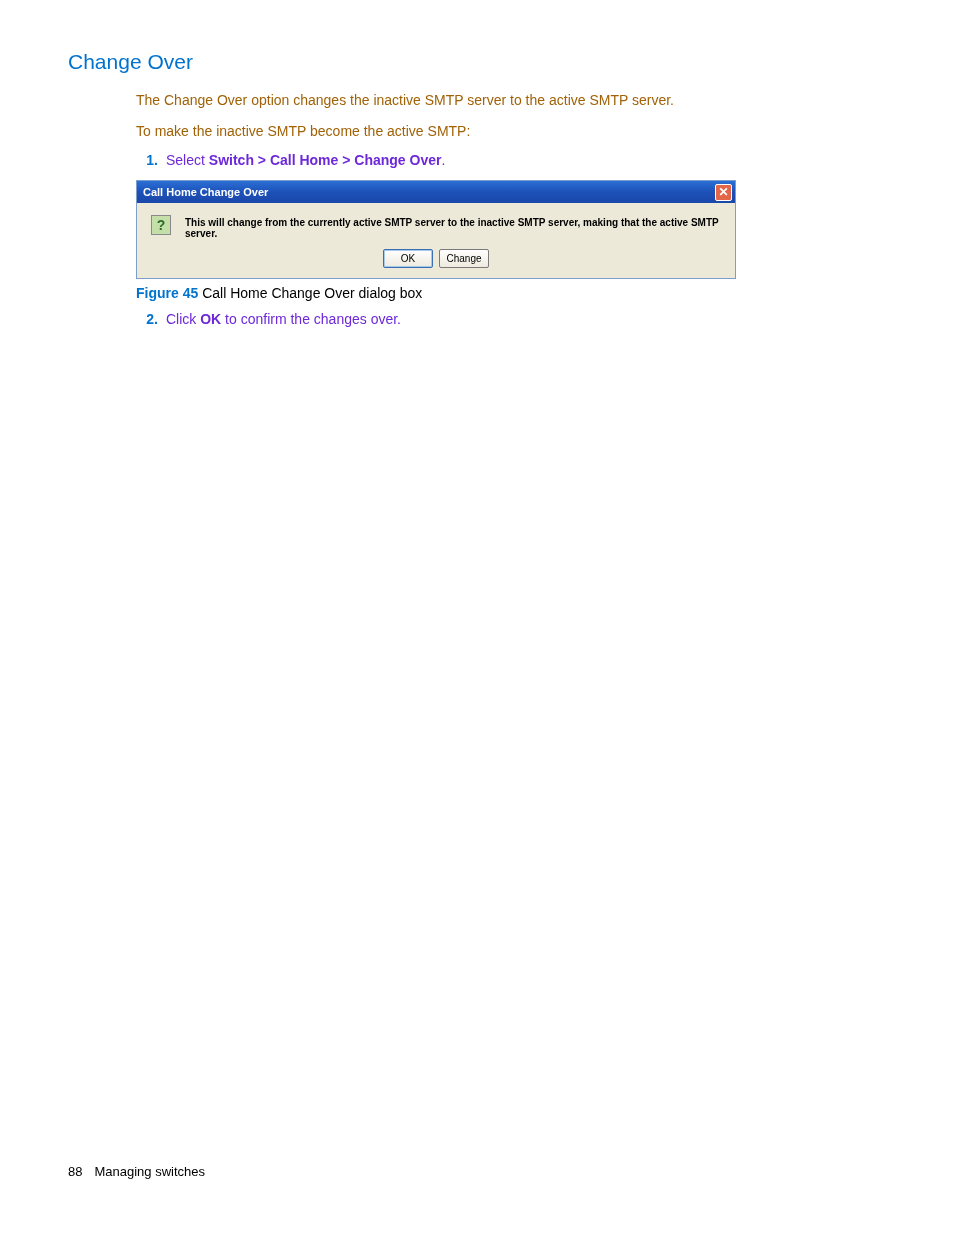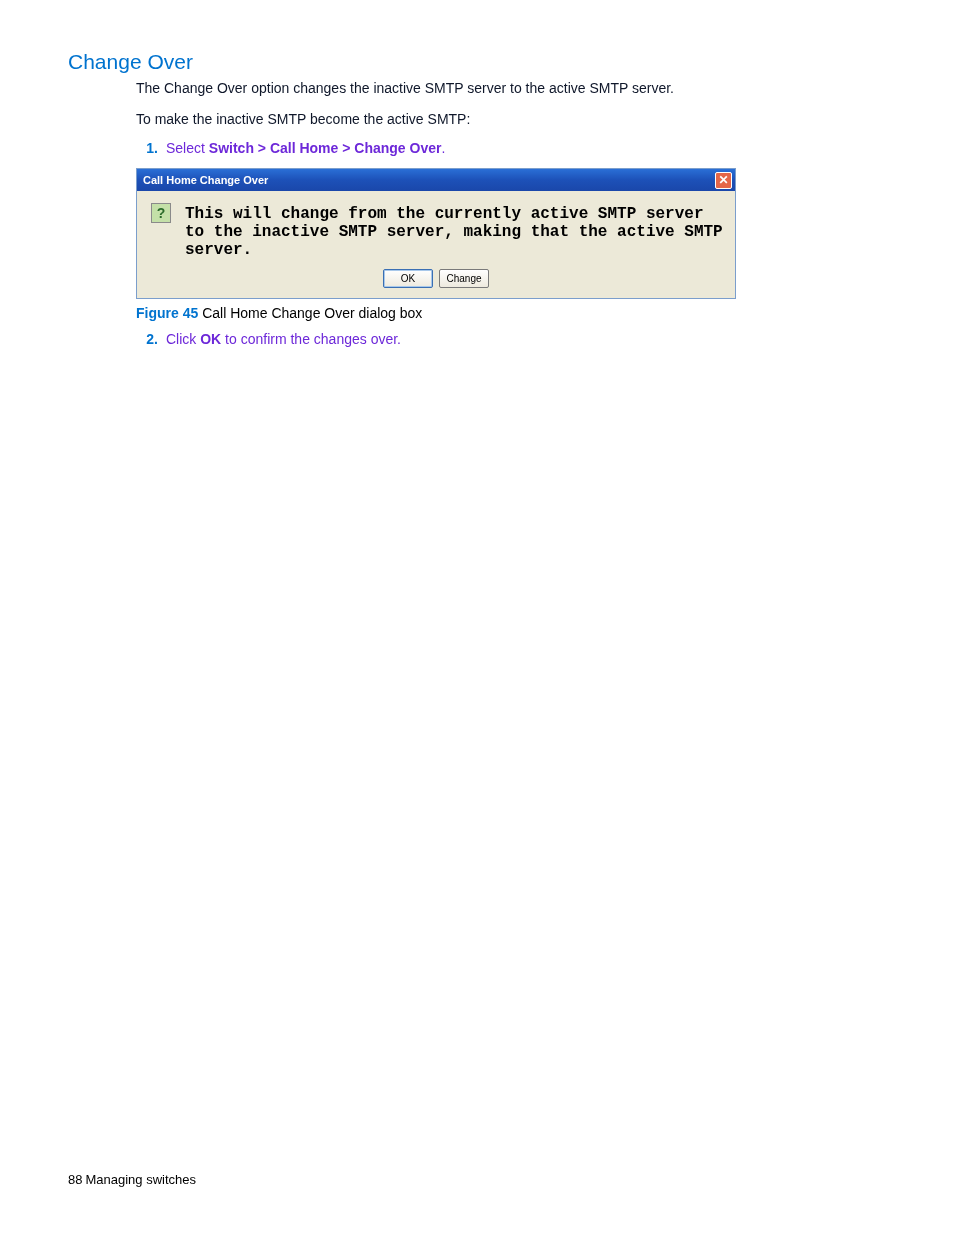--- a/index.html
+++ b/index.html
@@ -12,26 +12,26 @@
       width: 954px;
       height: 1235px;
       background: #fff;
       position: relative;
       padding: 50px 68px 40px 68px;
     }
     .heading {
       color: #0073cf;
       font-size: 21px;
       font-weight: normal;
-      margin-bottom: 4px;
+      margin-bottom: 16px;
       margin-left: 0px;
     }
     .body-text {
       font-size: 14px;
-      color: #0f172a;
+      color: #a16207;
       margin-left: 68px;
       margin-bottom: 10px;
       line-height: 1.5;
     }
     .step-list {
       margin-left: 68px;
       list-style: none;
     }
     .step-item {
       display: flex;
@@ -108,25 +108,24 @@
       align-items: center;
       justify-content: center;
       flex-shrink: 0;
     }
     .dialog-icon-q {
       color: #2a6a2a;
       font-size: 14px;
       font-weight: bold;
     }
     .dialog-msg {
-      font-size: 16px;
+      font-size: 10px;
       color: #000;
       font-weight: bold;
       padding-top: 2px;
-      font-family: Liberation Mono, monospace;
     }
     .dialog-buttons {
       display: flex;
       justify-content: center;
       gap: 6px;
       padding: 6px 0 10px 0;
     }
     .dialog-btn {
       min-width: 50px;
       height: 19px;
@@ -147,26 +146,26 @@
       margin-left: 68px;
       font-size: 14px;
       margin-bottom: 10px;
     }
     .figure-caption .fig-label {
       color: #0073cf;
       font-weight: bold;
     }
     .footer {
       position: absolute;
-      bottom: 48px;
+      bottom: 56px;
       left: 68px;
       font-size: 13px;
       color: #000;
       display: flex;
-      gap: 3px;
+      gap: 12px;
     }
     .page-num {
     }
     .footer-text {
     }
   </style>
 </head>
 <body>
 
 <h2 class="heading">Change Over</h2>

